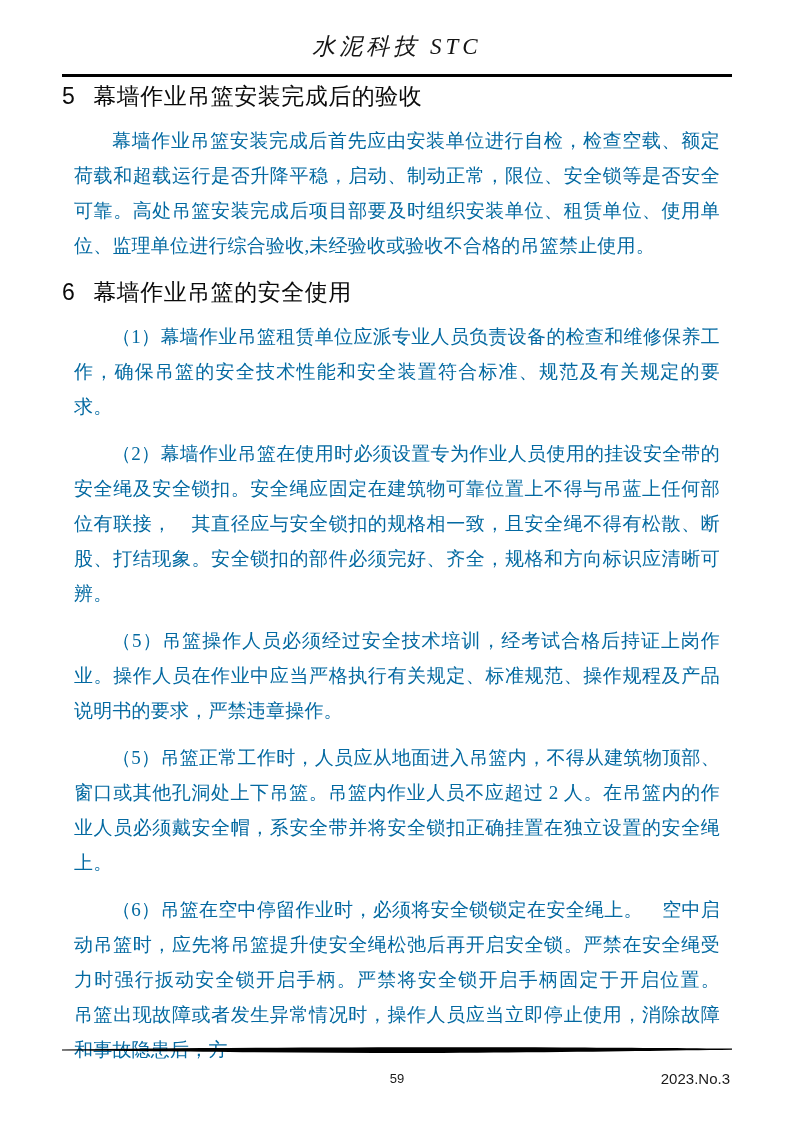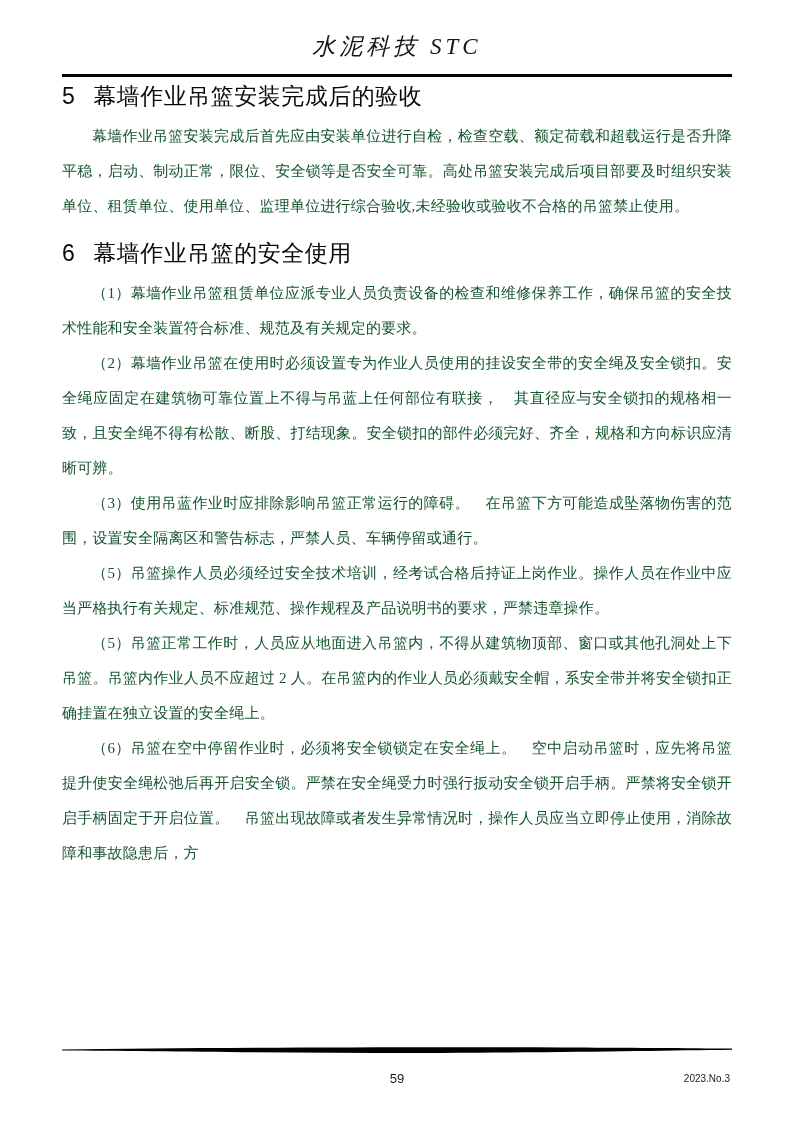--- a/index.html
+++ b/index.html
@@ -42,27 +42,27 @@
   }
   .section-heading.second {
     margin-top: 14px;
     margin-bottom: 8px;
   }
   .section-heading .num {
     display: inline-block;
     margin-right: 18px;
   }
   p.body-par {
-    margin: 0;
+    margin: 12px;
     font-family: "Liberation Serif", serif;
-    font-size: 15px;
+    font-size: 19px;
     line-height: 35px;
     text-align: justify;
     text-indent: 2em;
-    color: #14532d;
+    color: #0369a1;
     letter-spacing: 0.2px;
   }
   .footer {
     position: absolute;
     left: 62px; top: 1046px;
     width: 670px;
   }
   .footer-rule-svg { display: block; width: 670px; height: 10px; }
   .footer-row {
     position: relative;
@@ -73,21 +73,21 @@
   .page-number {
     display: block;
     text-align: center;
     font-size: 13px;
     color: #1a1a1a;
     line-height: 18px;
   }
   .issue-number {
     position: absolute;
     right: 2px; top: 0;
-    font-size: 10px;
+    font-size: 15px;
     color: #1a1a1a;
     line-height: 18px;
   }
 </style>
 </head>
 <body>
 
 <div class="content">
 
   <div class="journal-title">水泥科技 STC</div>
@@ -99,21 +99,20 @@
   </h2>
 
   <p class="body-par">幕墙作业吊篮安装完成后首先应由安装单位进行自检，检查空载、额定荷载和超载运行是否升降平稳，启动、制动正常，限位、安全锁等是否安全可靠。高处吊篮安装完成后项目部要及时组织安装单位、租赁单位、使用单位、监理单位进行综合验收,未经验收或验收不合格的吊篮禁止使用。</p>
 
   <h2 class="section-heading second">
     <span class="num">6</span><span>幕墙作业吊篮的安全使用</span>
   </h2>
 
   <p class="body-par">（1）幕墙作业吊篮租赁单位应派专业人员负责设备的检查和维修保养工作，确保吊篮的安全技术性能和安全装置符合标准、规范及有关规定的要求。</p>
   <p class="body-par">（2）幕墙作业吊篮在使用时必须设置专为作业人员使用的挂设安全带的安全绳及安全锁扣。安全绳应固定在建筑物可靠位置上不得与吊蓝上任何部位有联接，　其直径应与安全锁扣的规格相一致，且安全绳不得有松散、断股、打结现象。安全锁扣的部件必须完好、齐全，规格和方向标识应清晰可辨。</p>
-  <p class="body-par">（3）使用吊蓝作业时应排除影响吊篮正常运行的障碍。　在吊篮下方可能造成坠落物伤害的范围，设置安全隔离区和警告标志，严禁人员、车辆停留或通行。</p>
   <p class="body-par">（5）吊篮操作人员必须经过安全技术培训，经考试合格后持证上岗作业。操作人员在作业中应当严格执行有关规定、标准规范、操作规程及产品说明书的要求，严禁违章操作。</p>
   <p class="body-par">（5）吊篮正常工作时，人员应从地面进入吊篮内，不得从建筑物顶部、窗口或其他孔洞处上下吊篮。吊篮内作业人员不应超过 2 人。在吊篮内的作业人员必须戴安全帽，系安全带并将安全锁扣正确挂置在独立设置的安全绳上。</p>
   <p class="body-par">（6）吊篮在空中停留作业时，必须将安全锁锁定在安全绳上。　空中启动吊篮时，应先将吊篮提升使安全绳松弛后再开启安全锁。严禁在安全绳受力时强行扳动安全锁开启手柄。严禁将安全锁开启手柄固定于开启位置。　吊篮出现故障或者发生异常情况时，操作人员应当立即停止使用，消除故障和事故隐患后，方</p>
 
 </div>
 
 <div class="footer">
   <svg class="footer-rule-svg" viewBox="0 0 670 10" preserveAspectRatio="none" aria-hidden="true">
     <path d="M0,3.4 C120,1.9 300,0.9 500,1.4 C560,1.6 630,2.0 670,2.6
              L670,3.8 C600,4.6 520,6.4 380,6.9 C250,7.2 100,5.2 0,4.4 Z" fill="#000"></path>

